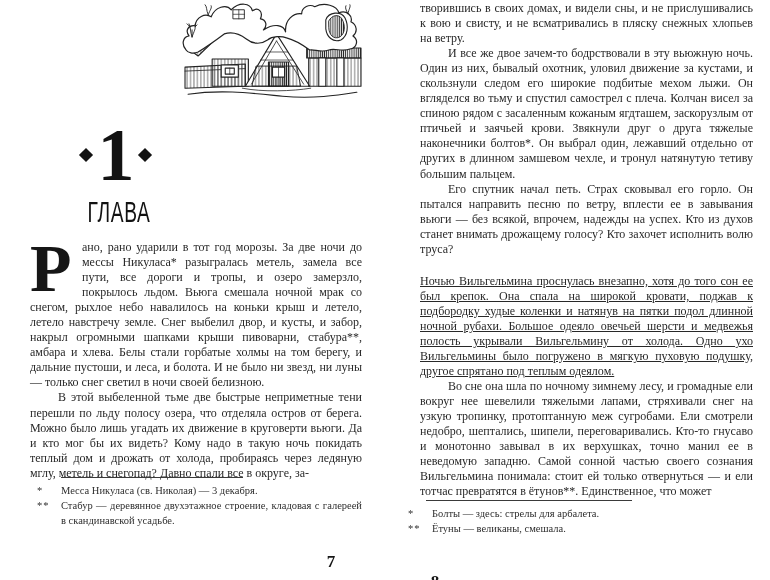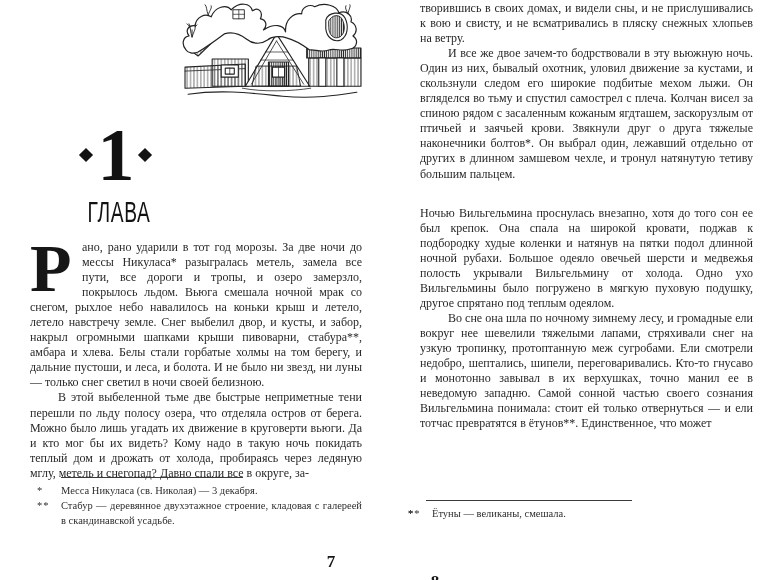--- a/index.html
+++ b/index.html
@@ -13,21 +13,21 @@
   
   .chapter{position:absolute;left:72px;top:124px;width:86px;text-align:center;color:#121212;}
   .chapter-number-row{display:flex;align-items:center;justify-content:center;gap:7px;height:62px;}
   .diamond{width:10px;height:10px;background:#121212;transform:rotate(45deg);flex:0 0 auto;}
   .chapter-digit{font-family:"Liberation Serif",serif;font-weight:bold;font-size:74px;line-height:58px;letter-spacing:-2px;}
   .chapter-word{margin-top:11px;font-family:"Liberation Sans",sans-serif;font-weight:400;font-size:30px;line-height:30px;letter-spacing:1px;transform:scaleX(0.64);transform-origin:50% 50%;white-space:nowrap;}
   
   .bodycol{position:absolute;font-size:12px;line-height:15.05px;text-align:justify;color:#282828;}
   .bodycol p{margin:0;}
   .bodycol p.indent{text-indent:28px;}
-  .bodycol p.section-start{margin-top:24px;}
+  .bodycol p.section-start{margin-top:17px;text-decoration:underline;}
   .body-left{left:30px;top:240px;width:332px;}
   .body-right{left:420px;top:1px;width:333px;}
   .dropcap{float:left;font-weight:bold;color:#161616;font-size:68px;line-height:54px;height:57px;width:44px;margin:1px 8px 0 0;}
   
   .footnotes{position:absolute;font-size:10.5px;line-height:15px;color:#2e2e2e;}
   .footnotes-left{left:30px;top:477px;width:332px;}
   .footnotes-right{left:405px;top:500px;width:333px;}
   .fn-rule{border:none;border-top:1px solid #3a3a3a;height:0;margin:0 0 5px 0;}
   .footnotes-left .fn-rule{width:182px;margin-left:31px;}
   .footnotes-right .fn-rule{width:206px;margin-left:21px;}
@@ -123,28 +123,30 @@
     <span class="fn-marker">**</span>
     <span>Стабур — деревянное двухэтажное строение, кладовая с галереей в скандинавской усадьбе.</span>
   </div>
 </div>
 
 <div class="pageno pageno-left">7</div>
 
 <div class="bodycol body-right">
   <p>творившись в своих домах, и видели сны, и не прислушивались к вою и свисту, и не всматривались в пляску снежных хлопьев на ветру.</p>
   <p class="indent">И все же двое зачем-то бодрствовали в эту вьюжную ночь. Один из них, бывалый охотник, уловил движение за кустами, и скользнули следом его широкие подбитые мехом лыжи. Он вгляделся во тьму и спустил самострел с плеча. Колчан висел за спиною рядом с засаленным кожаным ягдташем, заскорузлым от птичьей и заячьей крови. Звякнули друг о друга тяжелые наконечники болтов*. Он выбрал один, лежавший отдельно от других в длинном замшевом чехле, и тронул натянутую тетиву большим пальцем.</p>
+  <p class="indent">Его спутник начал петь. Страх сковывал его горло. Он пытался направить песню по ветру, вплести ее в завывания вьюги — без всякой, впрочем, надежды на успех. Кто из духов станет внимать дрожащему голосу? Кто захочет исполнить волю труса?</p>
   <p class="section-start">Ночью Вильгельмина проснулась внезапно, хотя до того сон ее был крепок. Она спала на широкой кровати, поджав к подбородку худые коленки и натянув на пятки подол длинной ночной рубахи. Большое одеяло овечьей шерсти и медвежья полость укрывали Вильгельмину от холода. Одно ухо Вильгельмины было погружено в мягкую пуховую подушку, другое спрятано под теплым одеялом.</p>
   <p class="indent">Во сне она шла по ночному зимнему лесу, и громадные ели вокруг нее шевелили тяжелыми лапами, стряхивали снег на узкую тропинку, протоптанную меж сугробами. Ели смотрели недобро, шептались, шипели, переговаривались. Кто-то гнусаво и монотонно завывал в их верхушках, точно манил ее в неведомую западню. Самой сонной частью своего сознания Вильгельмина понимала: стоит ей только отвернуться — и ели тотчас превратятся в ётунов**. Единственное, что может</p>
 </div>
 
 <div class="footnotes footnotes-right">
   <hr class="fn-rule">
   <div class="fn">
     <span class="fn-marker">*</span>
+    <span>Болты — здесь: стрелы для арбалета.</span>
   </div>
   <div class="fn">
     <span class="fn-marker">**</span>
     <span>Ётуны — великаны, смешала.</span>
   </div>
 </div>
 
 <div class="pageno pageno-right">8</div>
 
 </body></html>

